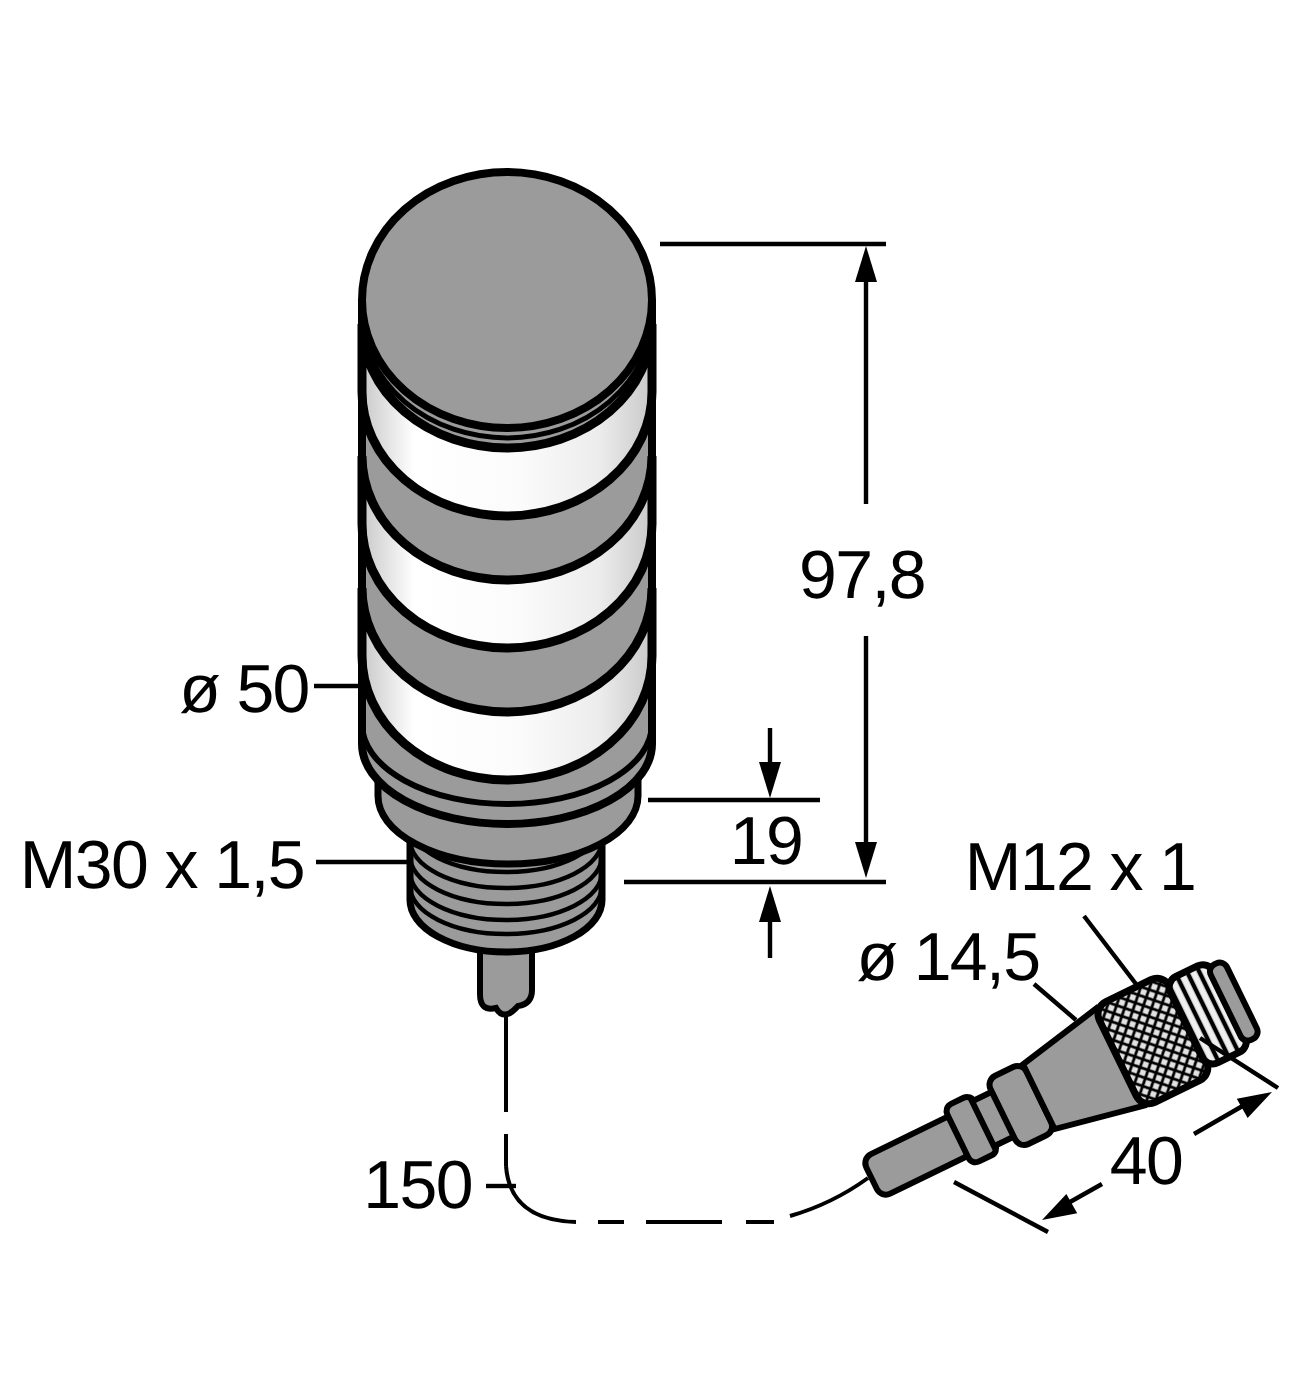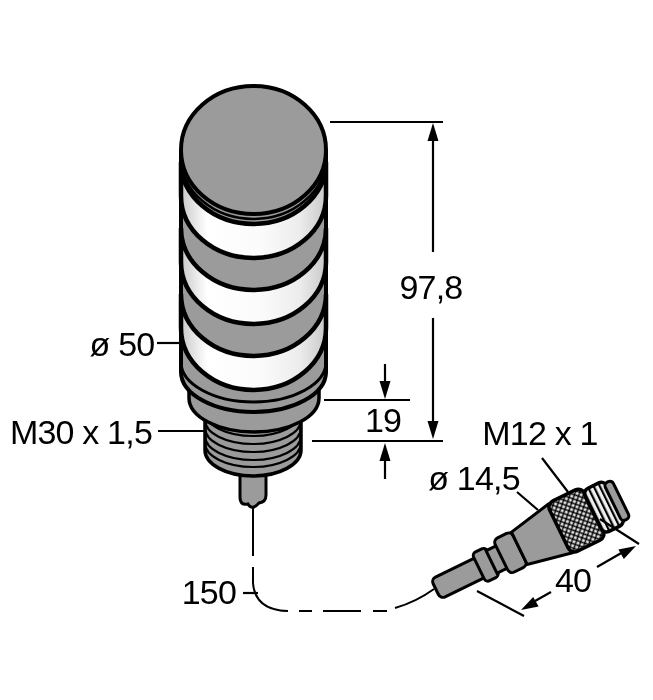--- a/index.html
+++ b/index.html
@@ -1,17 +1,17 @@
 <!DOCTYPE html>
 <html><head>
 <meta charset="utf-8">
 <style>
   html,body{margin:0;padding:0;background:#ffffff;}
   #canvas{position:relative;width:653px;height:700px;background:#ffffff;overflow:hidden;
-          font-family:"Liberation Sans", sans-serif;}
+          font-family:"Liberation Sans", sans-serif;border-radius:21px;}
   svg{display:block;}
   text{font-family:"Liberation Sans", sans-serif;font-size:34px;letter-spacing:-0.8px;fill:#000;}
 </style>
 </head>
 <body>
 
 <div id="canvas">
 <svg width="653" height="700" viewBox="0 0 653 700">
   <defs>
     <linearGradient id="lens" x1="0" y1="0" x2="1" y2="0">

